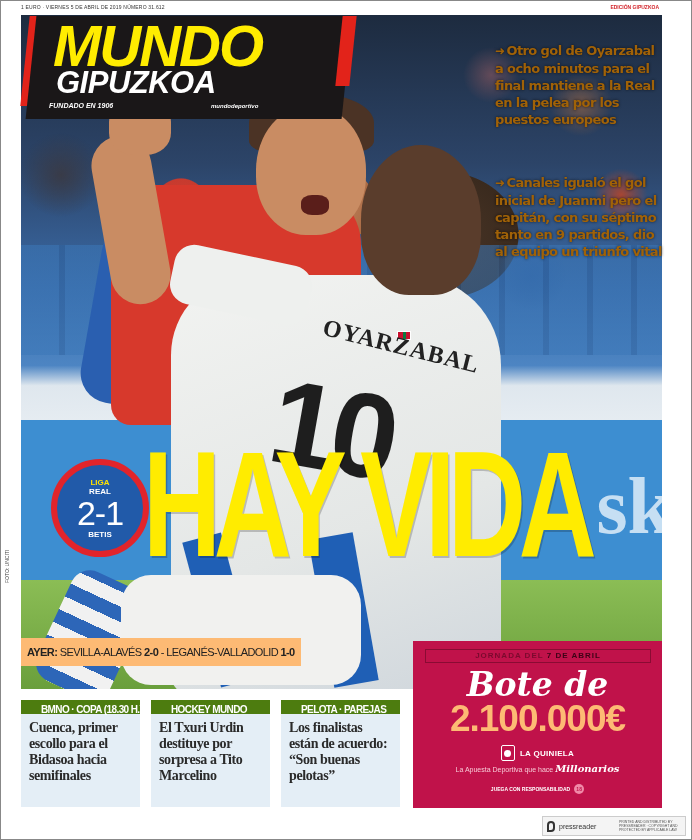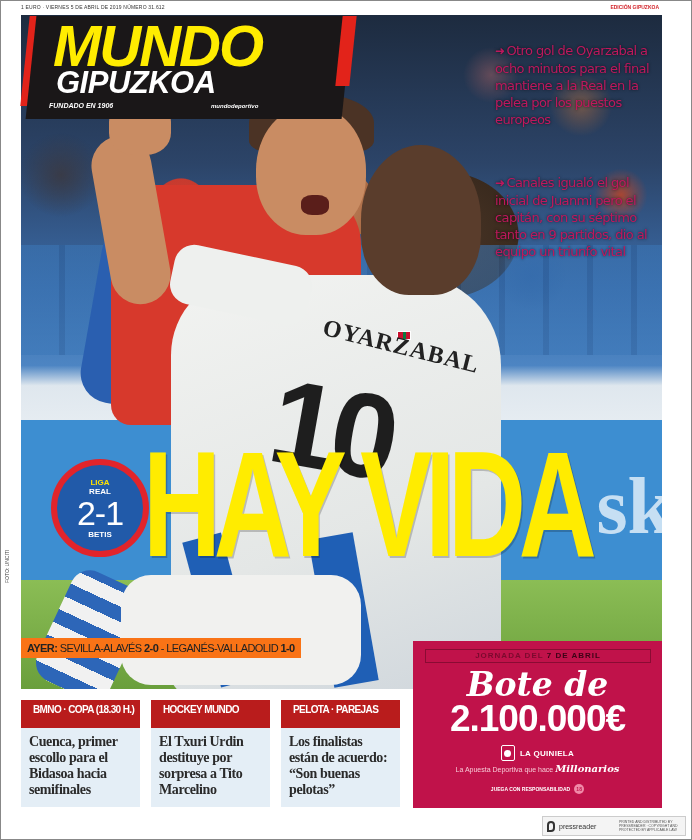--- a/index.html
+++ b/index.html
@@ -61,54 +61,54 @@
   
   .masthead { position: absolute; left: 30px; top: 15px; width: 316px; height: 103px; background: #1a1718; transform: skewX(-6deg); }
   .masthead-red-l { position: absolute; left: 24px; top: 15px; width: 12px; height: 90px; background: #e2231a; transform: skewX(-6deg); }
   .masthead-red-r { position: absolute; left: 338px; top: 15px; width: 14px; height: 70px; background: #e2231a; transform: skewX(-6deg); }
   .logo-mundo { position: absolute; left: 52px; top: 16px; font-size: 58px; font-weight: bold; font-style: italic; color: #ffec00; letter-spacing: -2px; line-height: 58px; font-family: "Liberation Sans", sans-serif; }
   .logo-deportivo { position: absolute; left: 55px; top: 66px; font-size: 31px; font-weight: bold; font-style: italic; color: #ffffff; letter-spacing: -0.5px; line-height: 32px; font-family: "Liberation Sans", sans-serif; }
   .logo-founded { position: absolute; left: 48px; top: 101px; font-size: 7px; font-style: italic; color: #fff; font-weight: bold; }
   .logo-web { position: absolute; left: 210px; top: 102px; font-size: 6px; font-style: italic; color: #fff; font-weight: bold; }
 
   
-  .deck { position: absolute; color: #be185d; font-weight: normal; font-size: 13px; line-height: 17px; text-shadow: 0 0 3px rgba(0,0,0,0.7); font-family: "DejaVu Sans", sans-serif; letter-spacing: -0.6px; }
+  .deck { position: absolute; color: #a16207; font-weight: bold; font-size: 13px; line-height: 17px; text-shadow: 0 0 3px rgba(0,0,0,0.7); font-family: "DejaVu Sans", sans-serif; letter-spacing: -0.6px; }
   .deck1 { left: 494px; top: 41px; width: 170px; }
   .deck2 { left: 494px; top: 173px; width: 170px; }
   .arrow { font-size: 12px; margin-right: 2px; }
 
   
   .score-badge { position: absolute; left: 50px; top: 458px; width: 98px; height: 98px; border-radius: 50%; background: #215aa9; border: 6px solid #e1242b; display: flex; flex-direction: column; align-items: center; justify-content: center; }
   .score-liga { font-size: 8px; color: #ffe100; font-weight: bold; line-height: 9px; }
   .score-team { font-size: 8px; color: #fff; font-weight: bold; line-height: 9px; }
   .score-value { font-size: 34px; color: #fff; font-weight: normal; line-height: 34px; letter-spacing: -1px; }
 
   
   .headline { position: absolute; left: 142px; top: 438px; width: 500px; height: 130px; font-family: "Liberation Sans", sans-serif; font-weight: bold; color: #ffec00; font-size: 150px; line-height: 130px; letter-spacing: -10px; transform: scaleX(0.72); transform-origin: left top; white-space: nowrap; text-shadow: 2px 2px 0 rgba(0,0,0,0.2); }
 
   .credit { position: absolute; left: 3px; top: 582px; font-size: 5px; color: #444; transform: rotate(-90deg); transform-origin: left top; white-space: nowrap; }
 
   
-  .results { position: absolute; left: 20px; top: 637px; height: 20px; padding: 0 6px; background: #f97316; display: flex; align-items: center; font-size: 11px; color: #222; font-family: "Liberation Sans", sans-serif; letter-spacing: -0.6px; white-space: nowrap; text-align: right; }
+  .results { position: absolute; left: 20px; top: 637px; height: 28px; padding: 0 6px; background: #fdba74; display: flex; align-items: center; font-size: 11px; color: #222; font-family: "Liberation Sans", sans-serif; letter-spacing: -0.6px; white-space: nowrap; text-align: right; }
   .results b { font-weight: bold; }
 
   
   .news { position: absolute; top: 699px; width: 119px; height: 107px; background: #e4eef6; }
-  .news-tag { height: 28px; background: #b91c1c; color: #fff; font-weight: bold; font-size: 10px; line-height: 20px; padding-left: 12px; letter-spacing: -0.6px; white-space: nowrap; font-family: "Liberation Sans", sans-serif; }
+  .news-tag { height: 14px; background: #4d7c0f; color: #fff; font-weight: bold; font-size: 10px; line-height: 20px; padding-left: 20px; letter-spacing: -0.6px; white-space: nowrap; font-family: "Liberation Sans", sans-serif; }
   .news-title { padding: 6px 8px 0 8px; font-family: "Liberation Serif", serif; font-weight: bold; font-size: 14px; line-height: 16px; color: #2a2a2a; letter-spacing: -0.4px; }
   .news1 { left: 20px; }
   .news2 { left: 150px; }
   .news3 { left: 280px; }
 
   
   .ad { position: absolute; left: 412px; top: 640px; width: 249px; height: 167px; background: #c0124a; }
   .ad-jornada { position: absolute; left: 12px; top: 8px; width: 226px; height: 14px; border: 1px solid #8a0b33; font-size: 8px; color: #7b0a2e; font-weight: bold; letter-spacing: 1px; text-align: center; line-height: 12px; }
   .ad-jornada b { color: #3d0316; }
   .ad-bote { position: absolute; left: 0; width: 249px; top: 24px; text-align: center; font-family: "DejaVu Serif", serif; font-style: italic; font-weight: bold; font-size: 33px; color: #fff; }
-  .ad-amount { position: absolute; left: 0; width: 249px; top: 57px; text-align: center; font-family: "Liberation Sans", sans-serif; font-weight: bold; font-size: 37px; color: #ffffff; letter-spacing: -1px; }
+  .ad-amount { position: absolute; left: 0; width: 249px; top: 57px; text-align: center; font-family: "Liberation Sans", sans-serif; font-weight: bold; font-size: 37px; color: #fdba74; letter-spacing: -1px; }
   .ad-logo-row { position: absolute; left: 0; width: 249px; top: 104px; display: flex; justify-content: center; align-items: center; gap: 5px; }
   .ad-logo-icon { width: 14px; height: 16px; border: 1.5px solid #fff; border-radius: 2px; display: flex; align-items: center; justify-content: center; }
   .ad-logo-icon span { width: 7px; height: 7px; background: #fff; border-radius: 50%; }
   .ad-logo-text { font-size: 8px; color: #fff; font-weight: bold; letter-spacing: 0.3px; }
   .ad-tagline { position: absolute; left: 0; width: 249px; top: 122px; text-align: center; font-size: 7px; color: #f7c9d6; white-space: nowrap; }
   .ad-tagline i { font-family: "DejaVu Serif", serif; font-style: italic; font-weight: bold; font-size: 10px; color: #fff; }
   .ad-responsible { position: absolute; left: 0; width: 249px; top: 143px; display: flex; justify-content: center; align-items: center; gap: 4px; font-size: 5px; color: #fff; font-weight: bold; }
   .ad-18 { width: 10px; height: 10px; border-radius: 50%; background: #f08aa8; color: #c0124a; font-size: 5px; display: flex; align-items: center; justify-content: center; }
 
   

